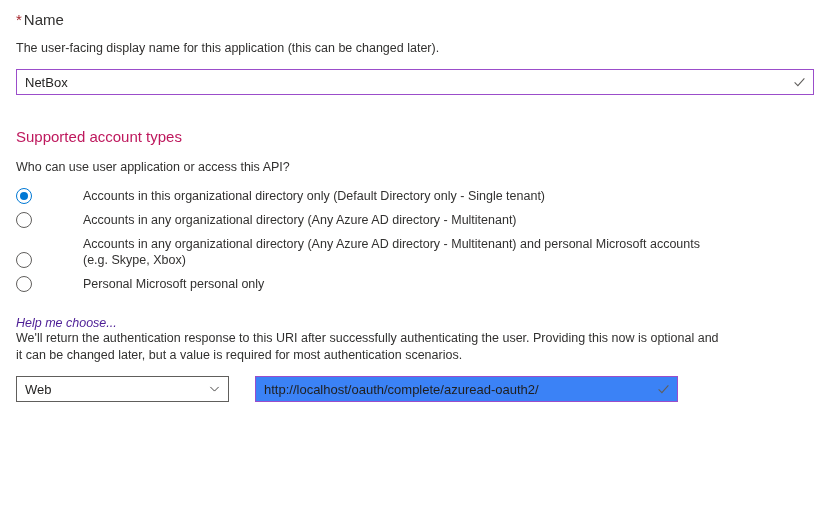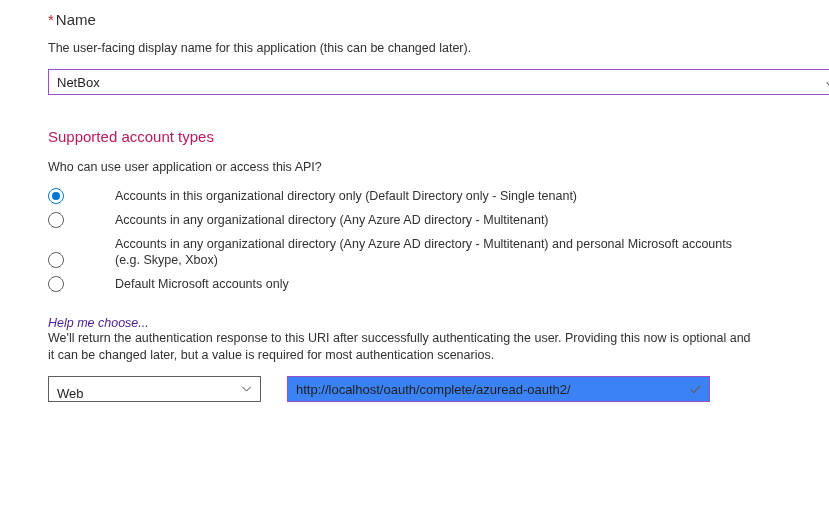--- a/index.html
+++ b/index.html
@@ -12,21 +12,20 @@
     background: #ffffff;
     font-family: "Liberation Sans", sans-serif;
     color: #323130;
     font-size: 13px;
     overflow: hidden;
   }
   .page {
     padding: 10px 16px 0 16px;
     box-sizing: border-box;
     width: 742px;
-    margin-left: 32px;
   }
   .field-label {
     font-size: 15px;
     color: #323130;
     margin: 0 0 10px 0;
     line-height: 20px;
   }
   .req-star {
     color: #a4262c;
     margin-right: 2px;
@@ -128,21 +127,21 @@
     margin-top: 12px;
   }
   .select-wrap {
     position: relative;
     width: 213px;
     height: 26px;
     border: 1px solid #605e5c;
     box-sizing: border-box;
     background: #ffffff;
     display: flex;
-    align-items: flex-end;
+    align-items: center;
     margin-right: 26px;
   }
   .select-value {
     font-size: 13px;
     color: #201f1e;
     padding-left: 8px;
   }
   .chevron {
     position: absolute;
     right: 8px;
@@ -194,21 +193,21 @@
     <div class="radio-row">
       <span class="radio"></span>
       <span class="radio-label">Accounts in any organizational directory (Any Azure AD directory - Multitenant)</span>
     </div>
     <div class="radio-row">
       <span class="radio"></span>
       <span class="radio-label">Accounts in any organizational directory (Any Azure AD directory - Multitenant) and personal Microsoft accounts (e.g. Skype, Xbox)</span>
     </div>
     <div class="radio-row">
       <span class="radio"></span>
-      <span class="radio-label">Default Microsoft accounts only</span>
+      <span class="radio-label">Personal Microsoft personal only</span>
     </div>
   </div>
 
   <a class="link" href="#">Help me choose...</a>
 
 
   <div class="help-text">We'll return the authentication response to this URI after successfully authenticating the user. Providing this now is optional and it can be changed later, but a value is required for most authentication scenarios.</div>
 
   <div class="redirect-row">
     <div class="select-wrap">

